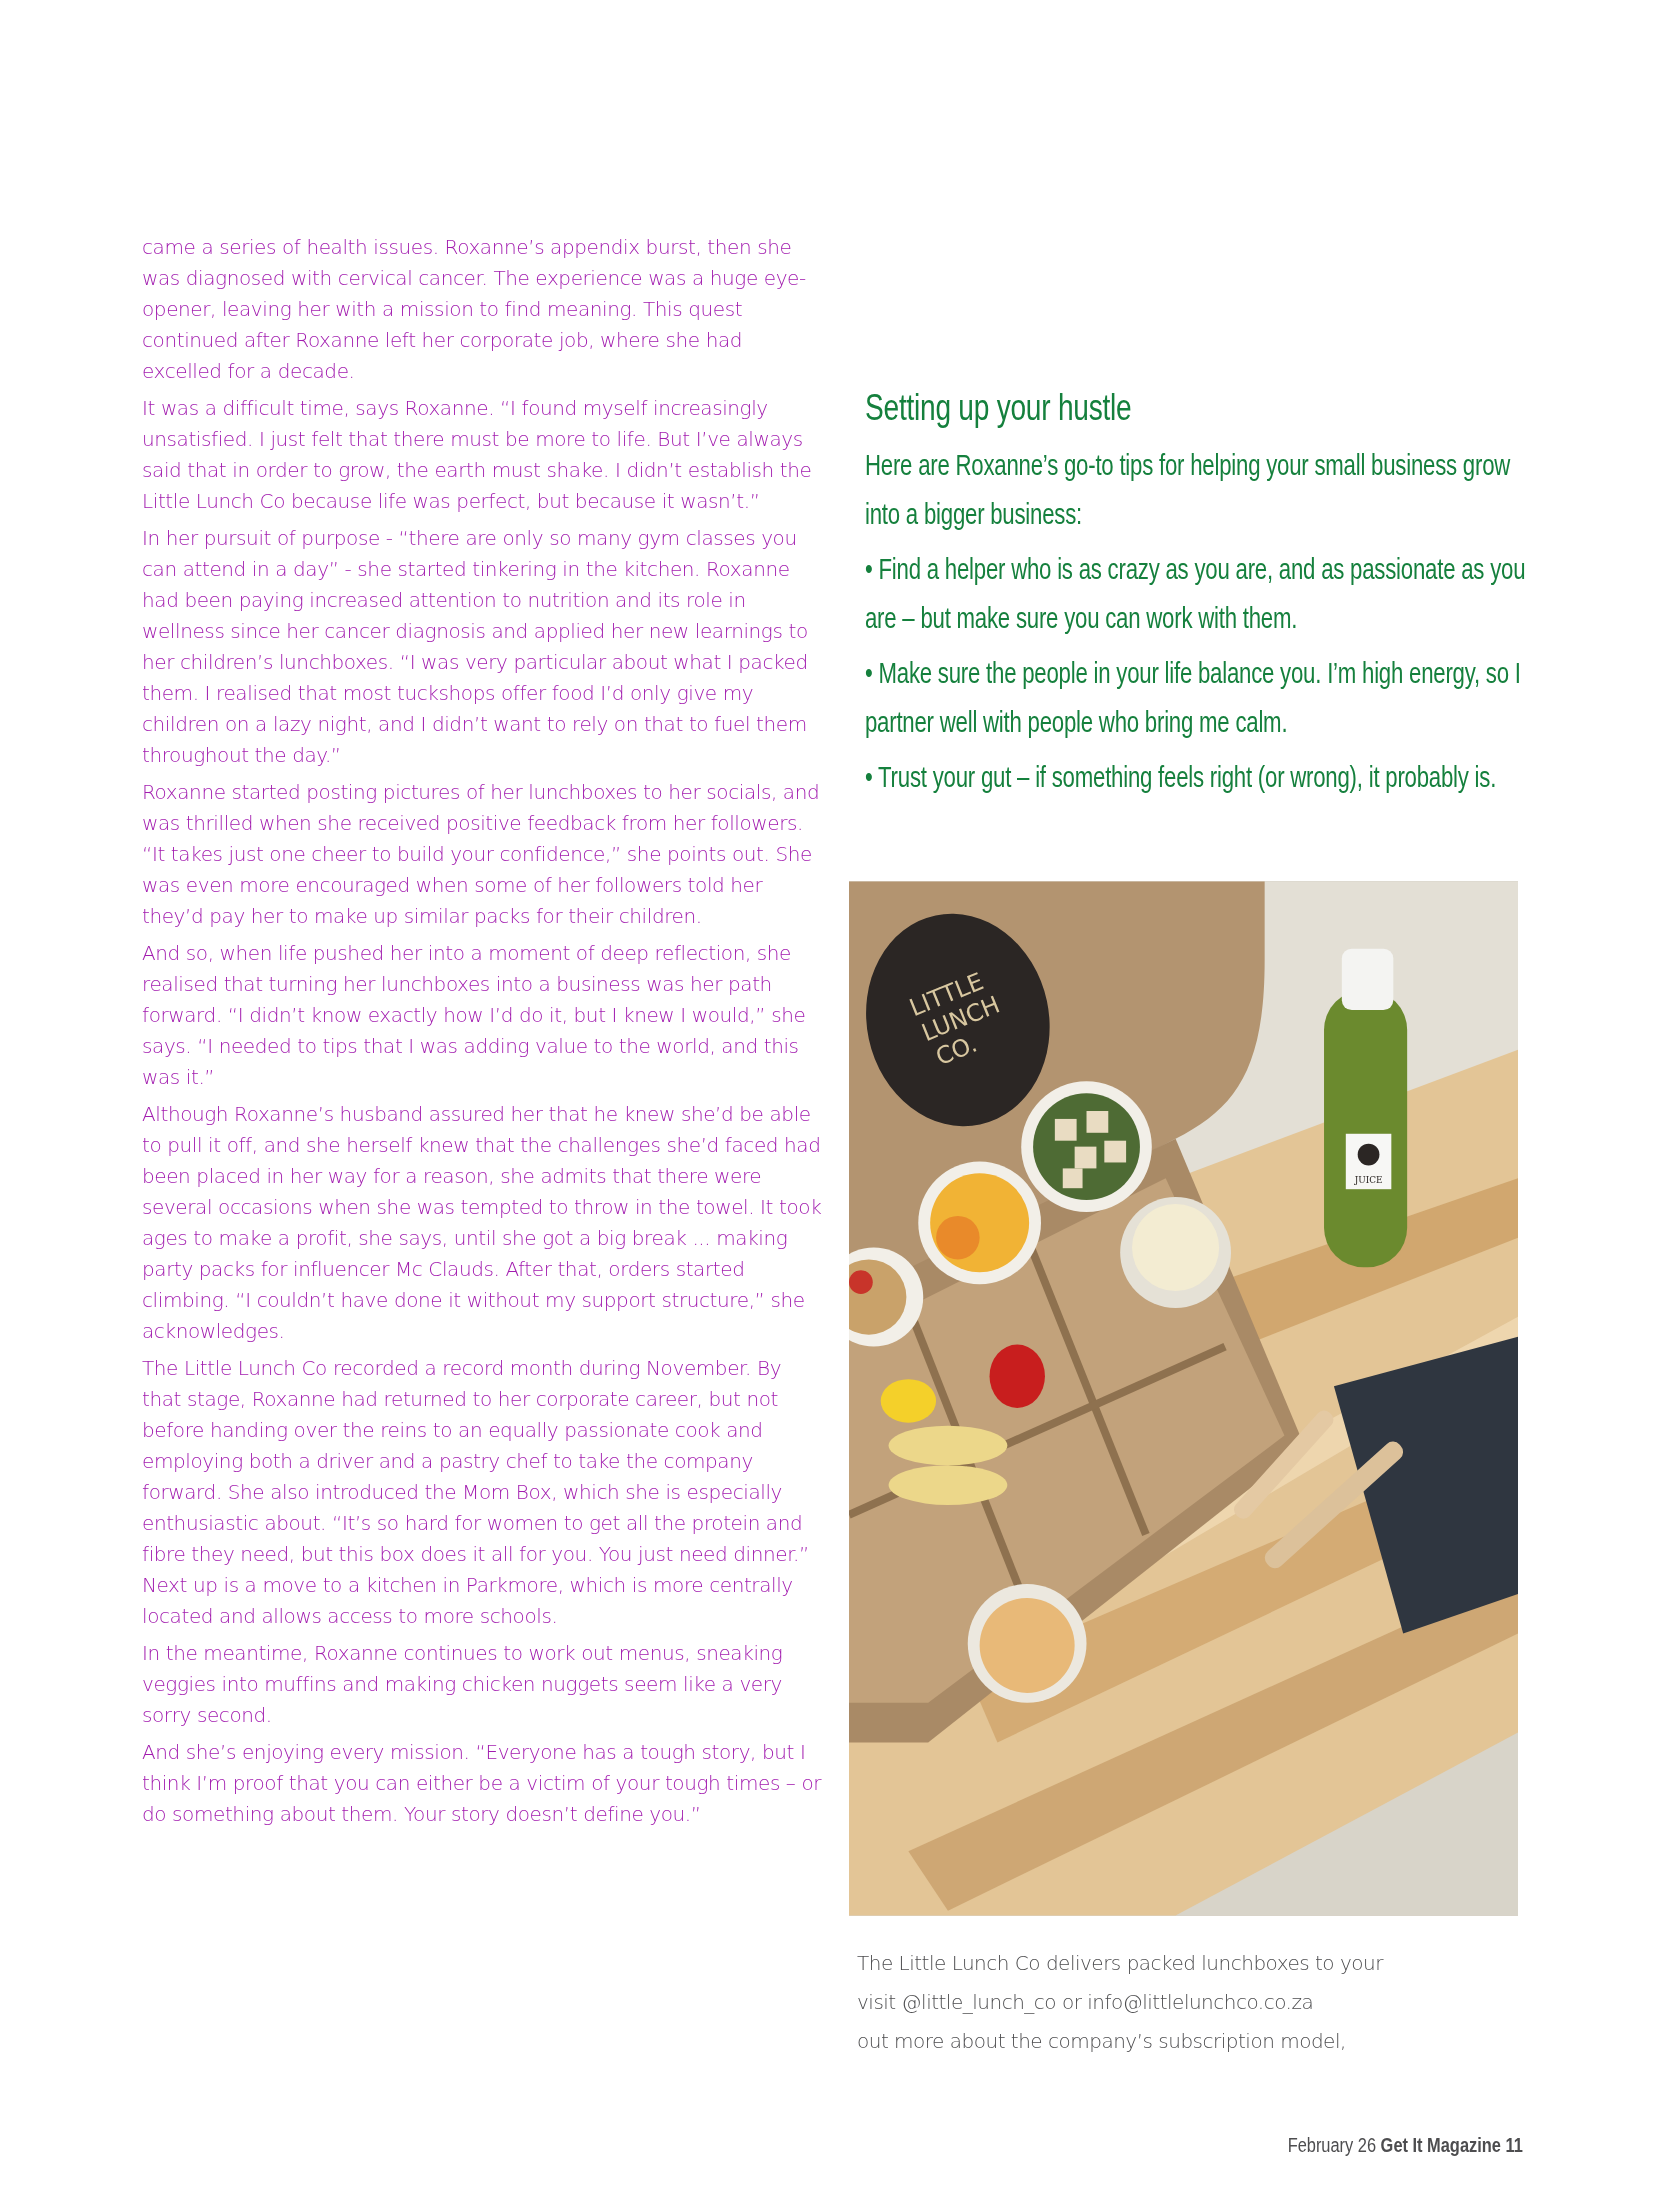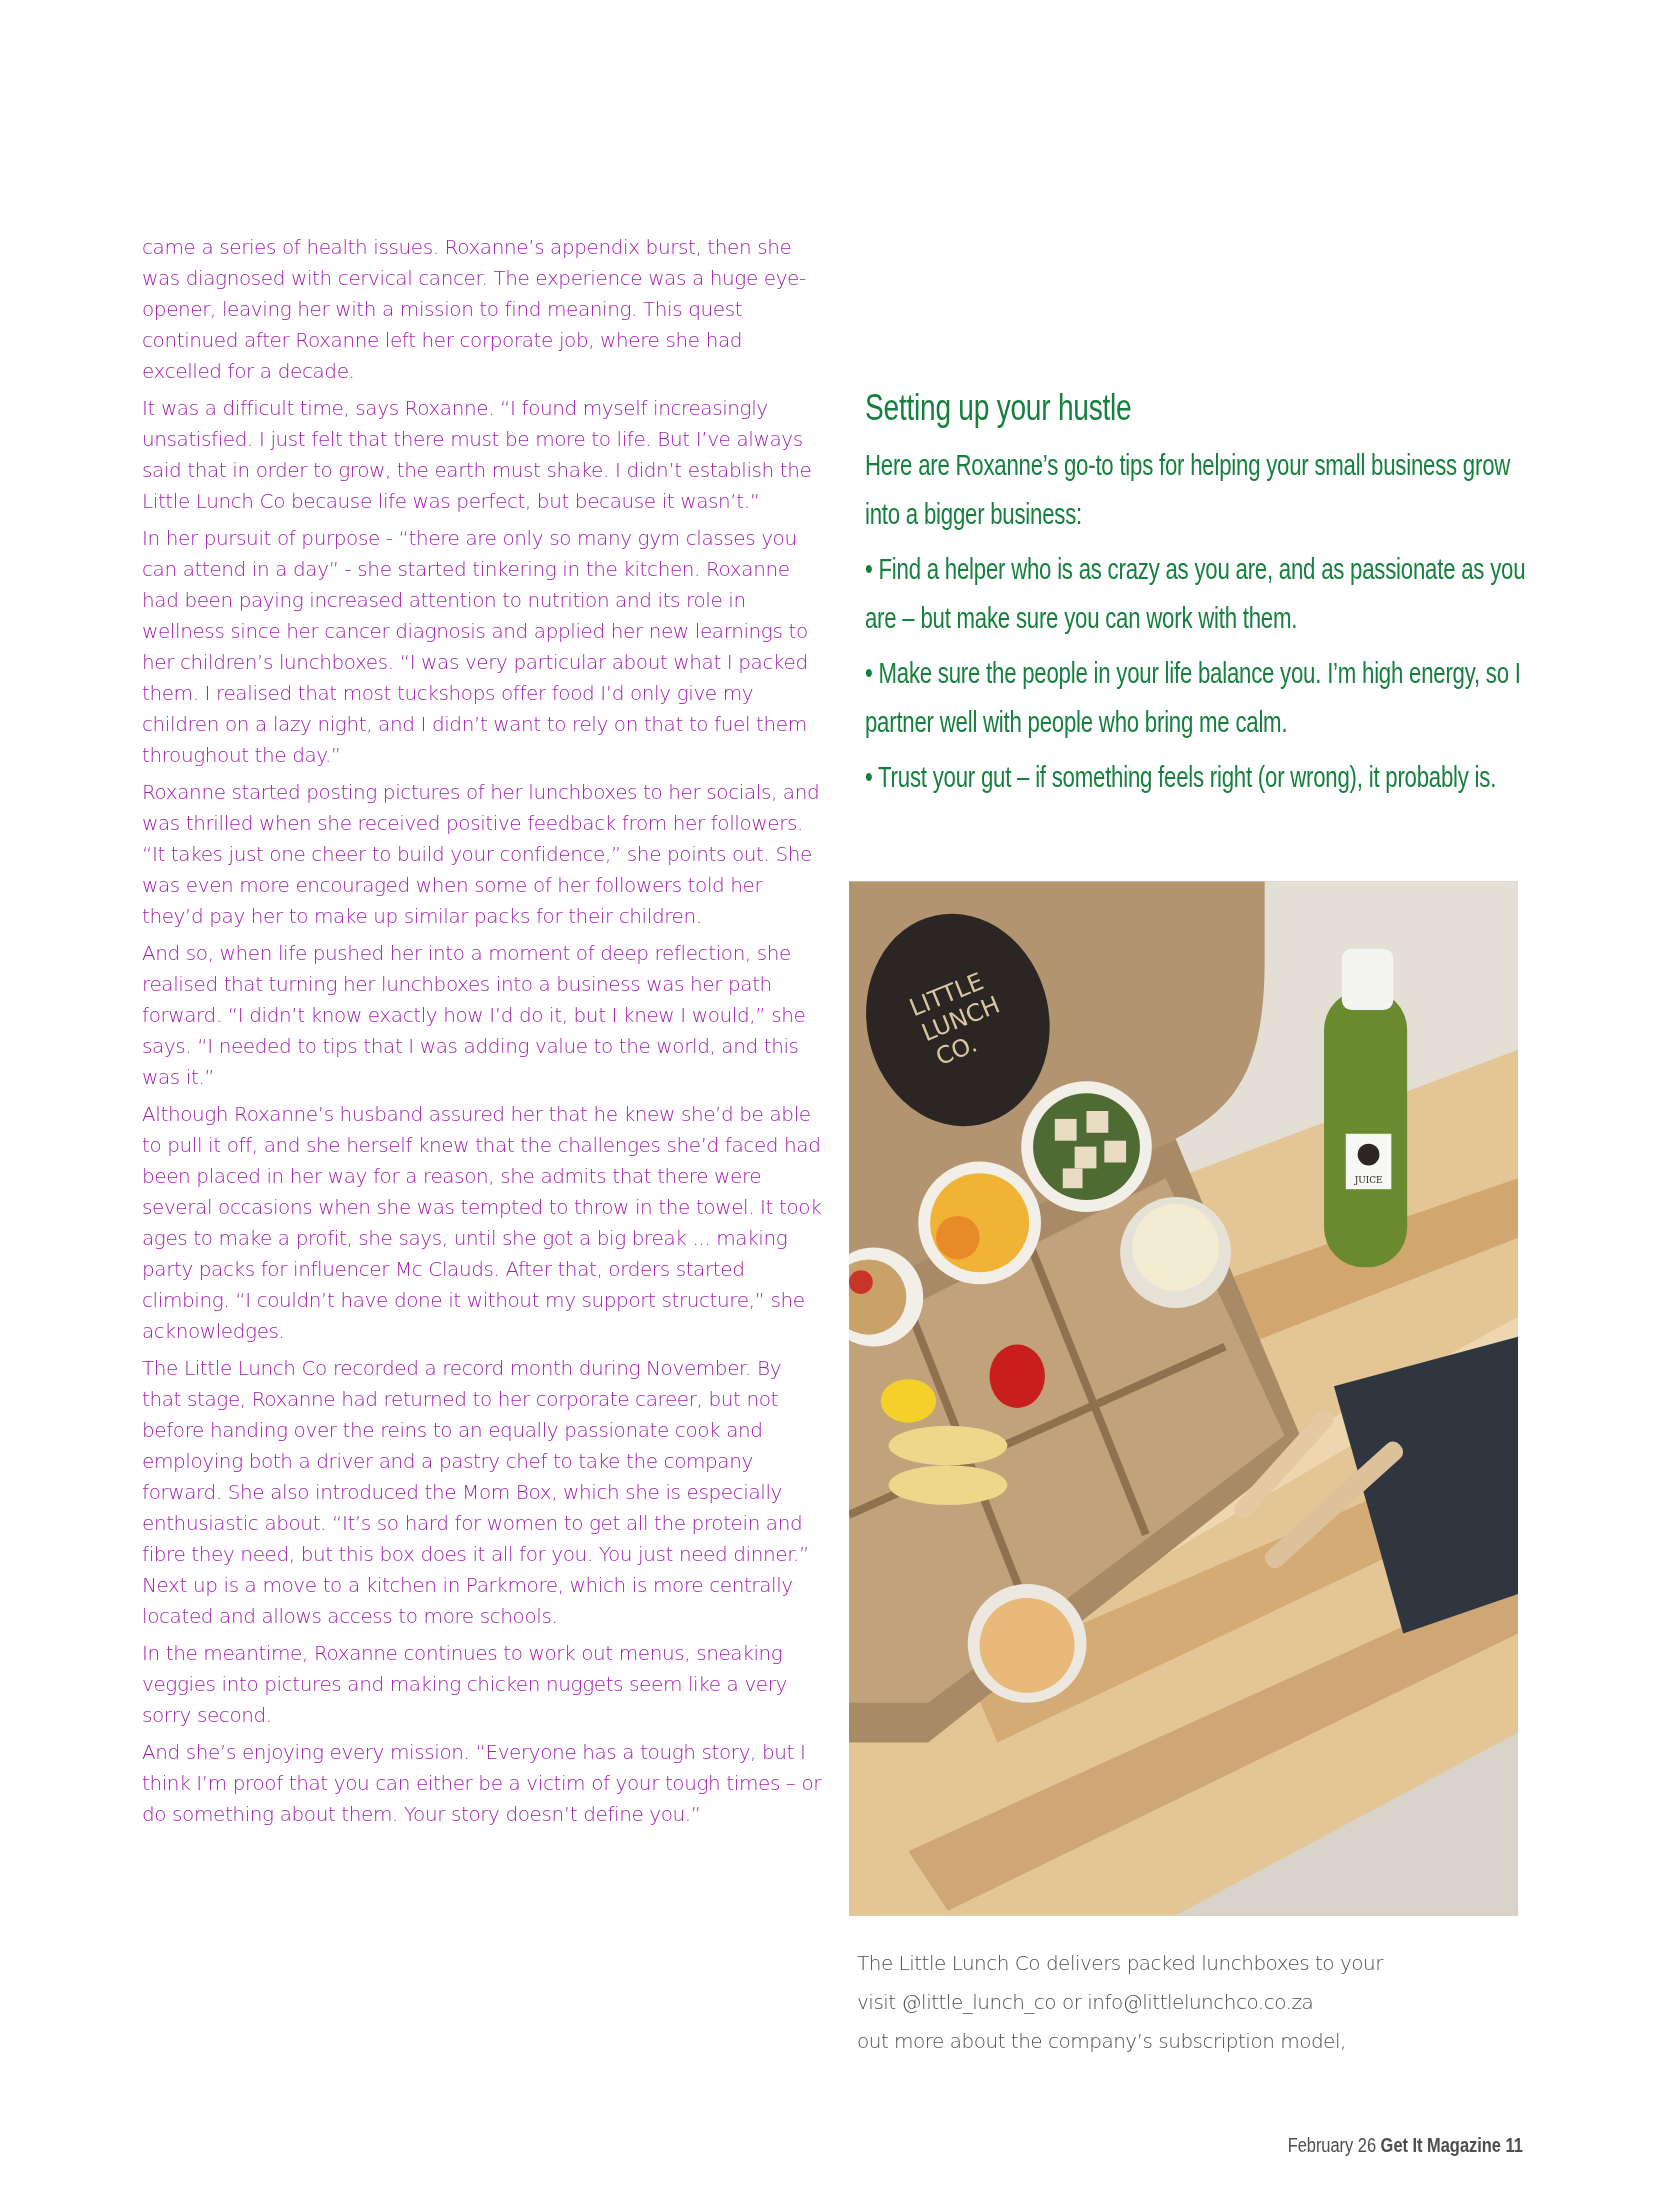--- a/index.html
+++ b/index.html
@@ -55,21 +55,21 @@
 <div class="page">
 
   <div class="left-col">
     <p>came a series of health issues. Roxanne’s appendix burst, then she was diagnosed with cervical cancer. The experience was a huge eye-opener, leaving her with a mission to find meaning. This quest continued after Roxanne left her corporate job, where she had excelled for a decade.</p>
     <p>It was a difficult time, says Roxanne. “I found myself increasingly unsatisfied. I just felt that there must be more to life. But I’ve always said that in order to grow, the earth must shake. I didn’t establish the Little Lunch Co because life was perfect, but because it wasn’t.”</p>
     <p>In her pursuit of purpose - “there are only so many gym classes you can attend in a day” - she started tinkering in the kitchen. Roxanne had been paying increased attention to nutrition and its role in wellness since her cancer diagnosis and applied her new learnings to her children’s lunchboxes. “I was very particular about what I packed them. I realised that most tuckshops offer food I’d only give my children on a lazy night, and I didn’t want to rely on that to fuel them throughout the day.”</p>
     <p>Roxanne started posting pictures of her lunchboxes to her socials, and was thrilled when she received positive feedback from her followers. “It takes just one cheer to build your confidence,” she points out. She was even more encouraged when some of her followers told her they’d pay her to make up similar packs for their children.</p>
     <p>And so, when life pushed her into a moment of deep reflection, she realised that turning her lunchboxes into a business was her path forward. “I didn’t know exactly how I’d do it, but I knew I would,” she says. “I needed to tips that I was adding value to the world, and this was it.”</p>
     <p>Although Roxanne’s husband assured her that he knew she’d be able to pull it off, and she herself knew that the challenges she’d faced had been placed in her way for a reason, she admits that there were several occasions when she was tempted to throw in the towel. It took ages to make a profit, she says, until she got a big break ... making party packs for influencer Mc Clauds. After that, orders started climbing. “I couldn’t have done it without my support structure,” she acknowledges.</p>
     <p>The Little Lunch Co recorded a record month during November. By that stage, Roxanne had returned to her corporate career, but not before handing over the reins to an equally passionate cook and employing both a driver and a pastry chef to take the company forward. She also introduced the Mom Box, which she is especially enthusiastic about. “It’s so hard for women to get all the protein and fibre they need, but this box does it all for you. You just need dinner.” Next up is a move to a kitchen in Parkmore, which is more centrally located and allows access to more schools.</p>
-    <p>In the meantime, Roxanne continues to work out menus, sneaking veggies into pictures and making chicken nuggets seem like a very sorry second.</p>
+    <p>In the meantime, Roxanne continues to work out menus, sneaking veggies into muffins and making chicken nuggets seem like a very sorry second.</p>
     <p>And she’s enjoying every mission. “Everyone has a tough story, but I think I’m proof that you can either be a victim of your tough times – or do something about them. Your story doesn’t define you.”</p>
   </div>
 
   <div class="right-col">
     <h2 class="sidebar-title">Setting up your hustle</h2>
     <p class="sidebar-p">Here are Roxanne’s go-to tips for helping your small business grow into a bigger business:</p>
     <p class="sidebar-p">• Find a helper who is as crazy as you are, and as passionate as you are – but make sure you can work with them.</p>
     <p class="sidebar-p">• Make sure the people in your life balance you. I’m high energy, so I partner well with people who bring me calm.</p>
     <p class="sidebar-p">• Trust your gut – if something feels right (or wrong), it probably is.</p>
   </div>

